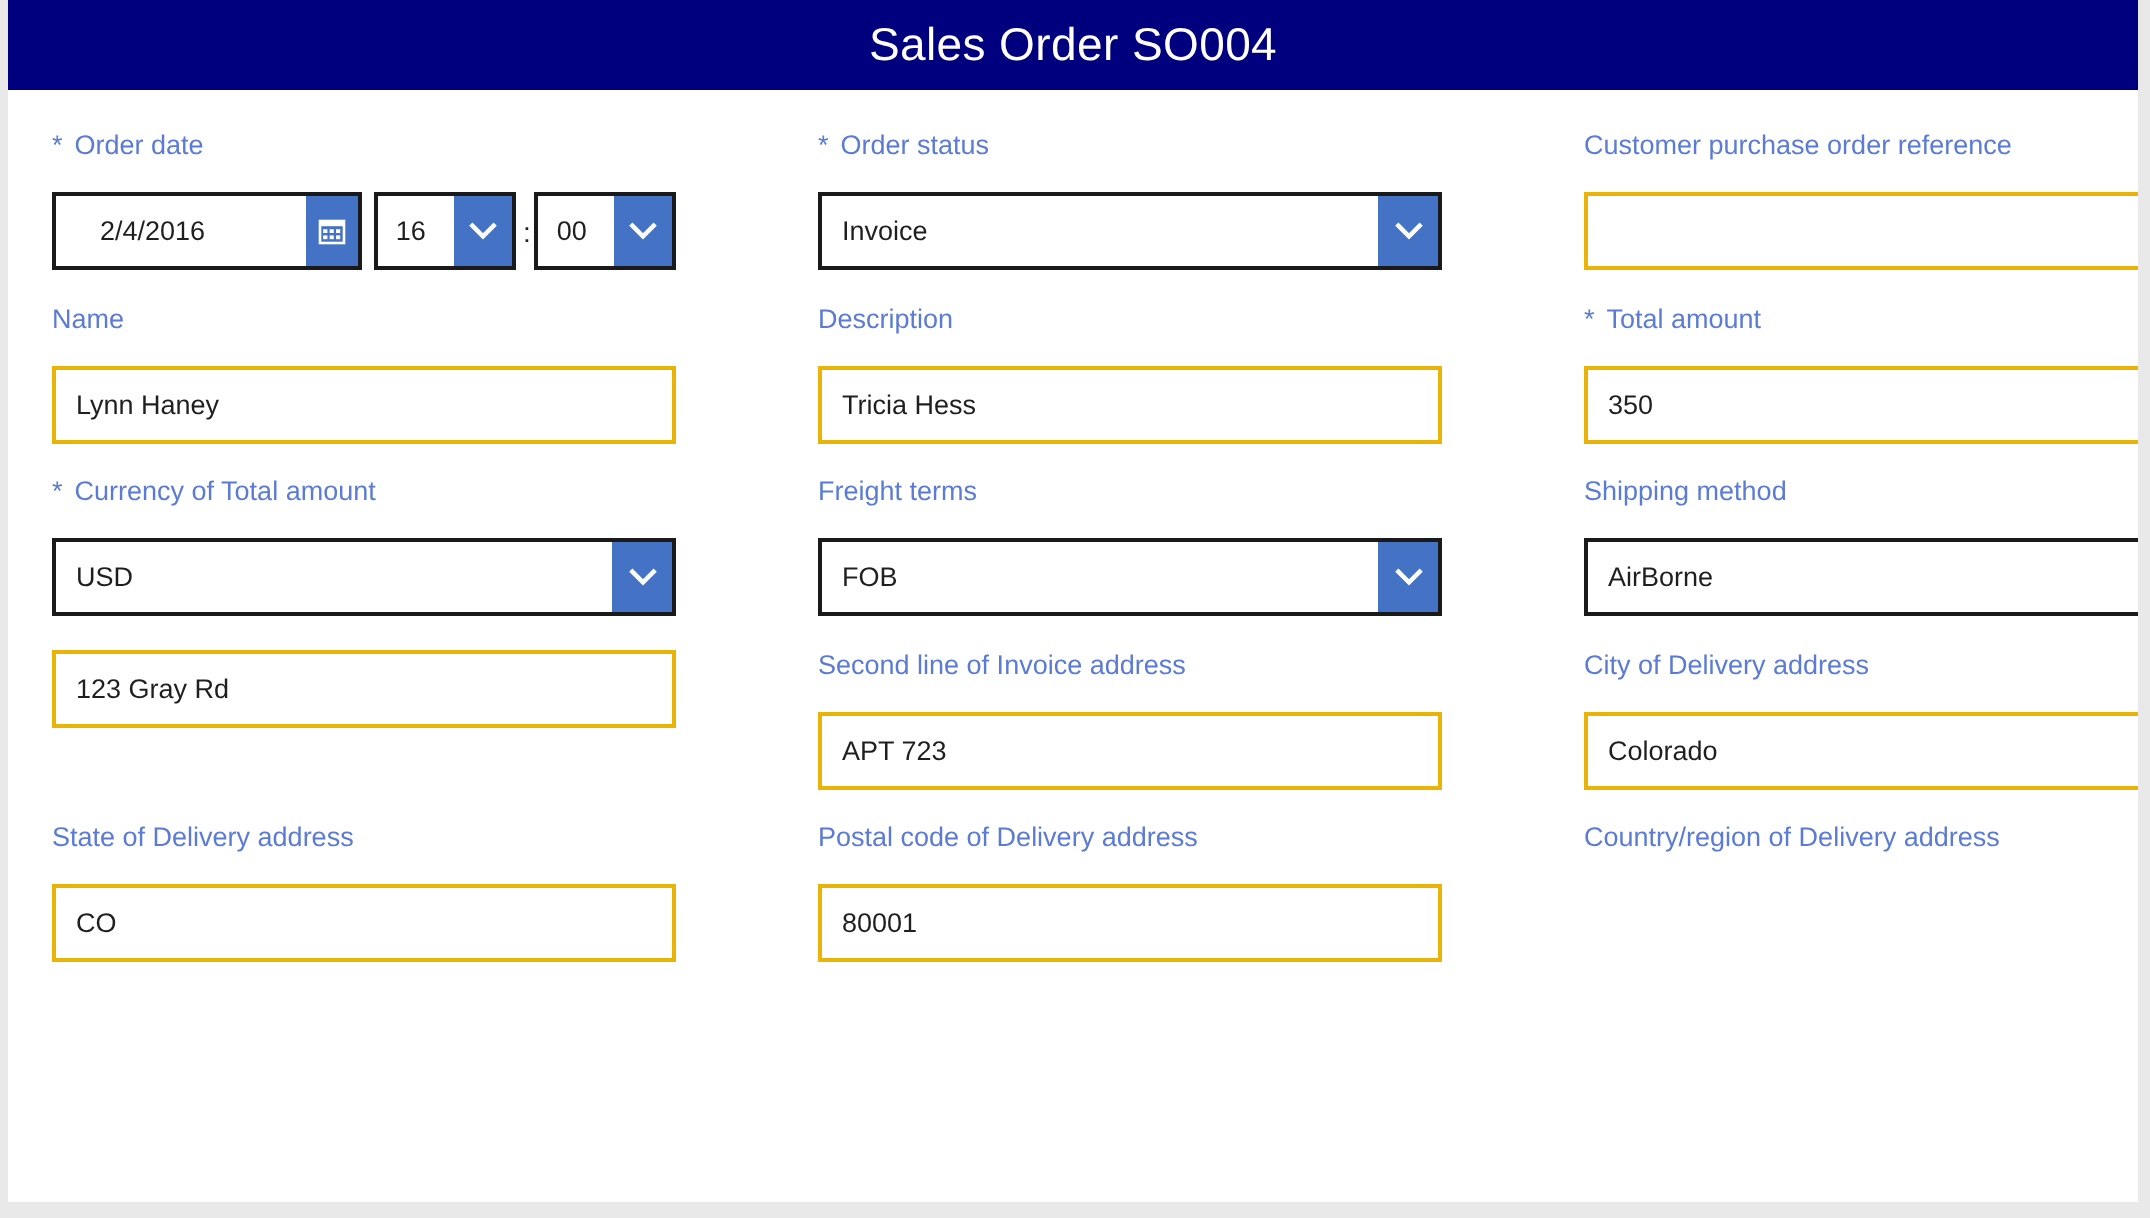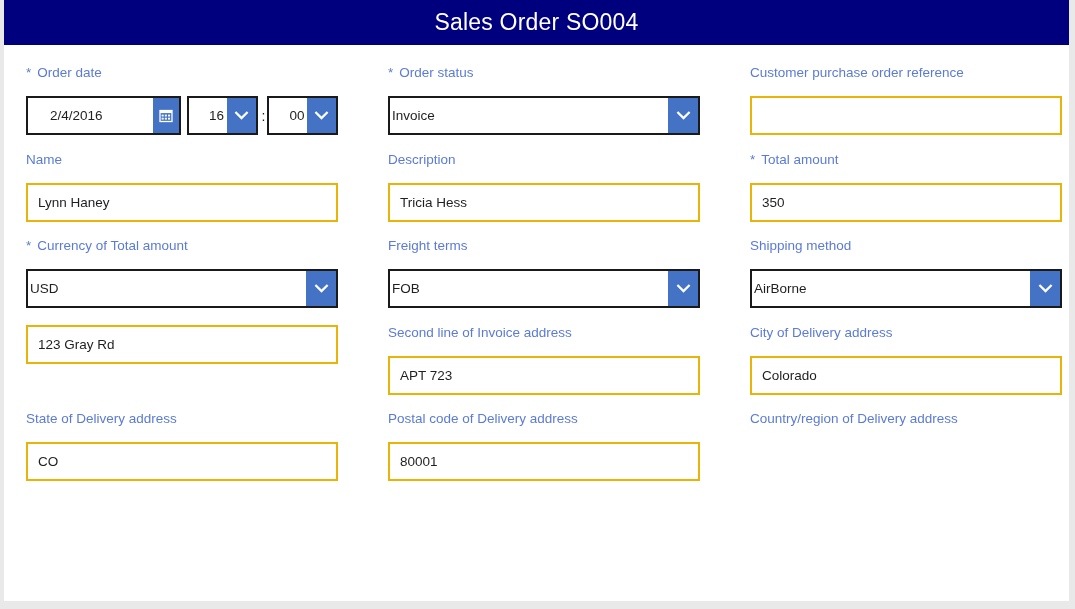--- a/index.html
+++ b/index.html
@@ -42,21 +42,21 @@
     line-height: 1;
   }
 
   
   #form-body {
     padding: 20px 22px 0 22px;
     box-sizing: border-box;
   }
   .form-row {
     display: flex;
-    gap: 50px;
+    gap: 71px;
     margin-bottom: 16.5px;
     justify-content: space-between;
   }
   .form-col {
     width: 312px;
     flex: 0 0 312px;
   }
 
   .field-label {
     color: #5b7bd5;
@@ -96,21 +96,21 @@
     border: 2px solid #1a1a1a;
     background: #ffffff;
     display: flex;
     align-items: stretch;
     overflow: hidden;
   }
   .combo-value {
     flex: 1 1 auto;
     display: flex;
     align-items: center;
-    padding-left: 2px;
+    padding-left: 10px;
     font-size: 13.5px;
     color: #1f1f1f;
     overflow: hidden;
     white-space: nowrap;
   }
   .combo-btn {
     flex: 0 0 30px;
     background: #4472c4;
     display: flex;
     align-items: center;
@@ -160,21 +160,21 @@
     background: #fff;
     display: flex;
     align-items: stretch;
     overflow: hidden;
     margin-left: 6px;
   }
   .spinner-value {
     flex: 1 1 auto;
     display: flex;
     align-items: center;
-    padding-left: 20px;
+    padding-left: 9px;
     font-size: 13.5px;
     color: #1f1f1f;
   }
   .spinner-btn {
     flex: 0 0 29px;
     background: #4472c4;
     display: flex;
     align-items: center;
     justify-content: center;
   }

